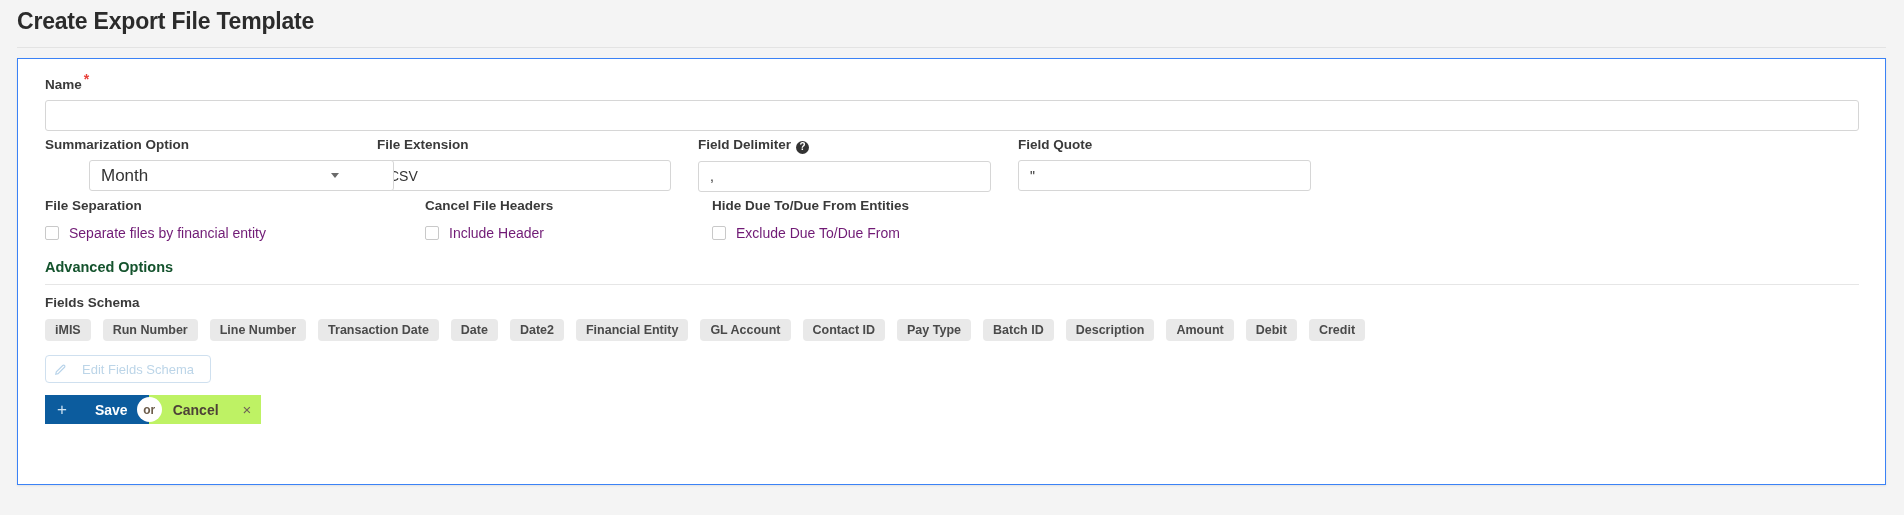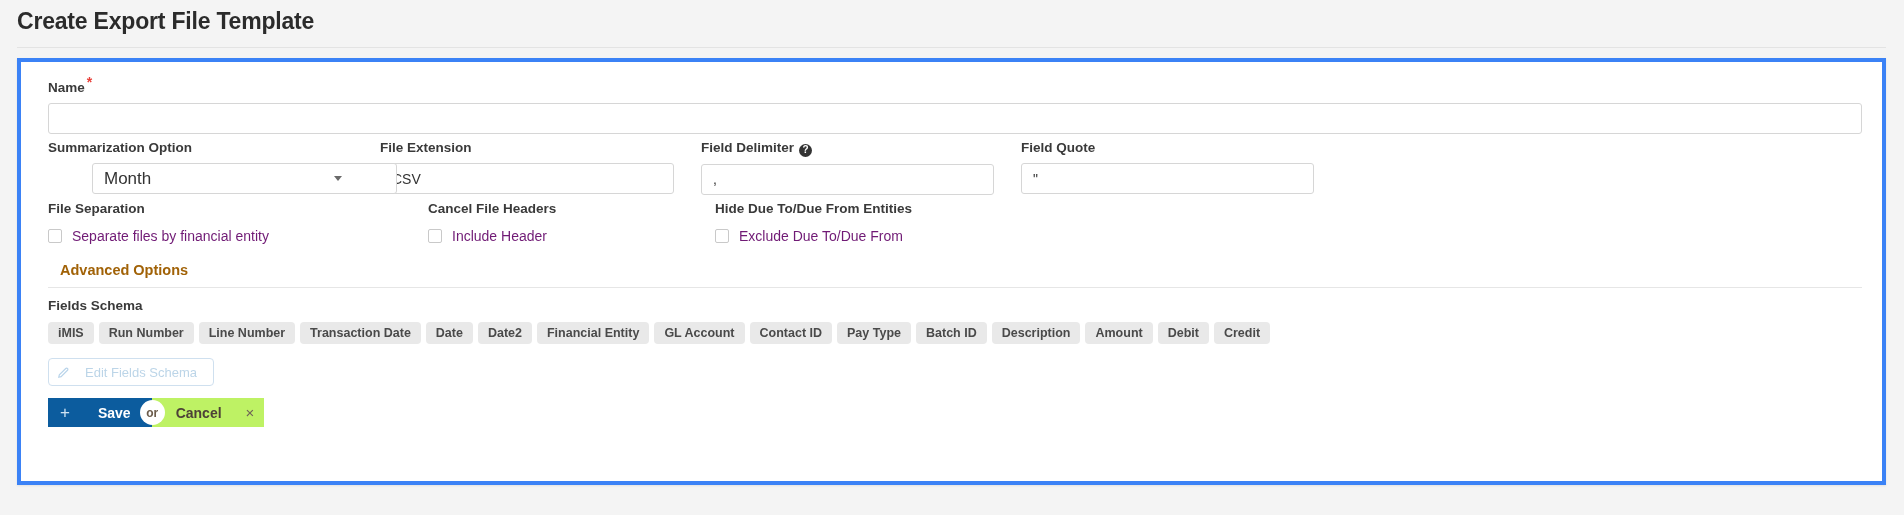--- a/index.html
+++ b/index.html
@@ -25,21 +25,21 @@
     left: 17px; top: 47px;
     width: 1869px; height: 1px;
     background: #e3e3e3;
   }
 
   .card {
     position: absolute;
     left: 17px; top: 58px;
     width: 1869px; height: 427px;
     background: #ffffff;
-    border: 4px solid #3b82f6;
+    border: 1px solid #3b82f6;
     box-shadow: 0 1px 2px rgba(0,0,0,0.08);
   }
 
   .field-label {
     font-size: 13.5px;
     font-weight: bold;
     color: #3a3a3a;
     line-height: 16px;
     margin-bottom: 7px;
     display: block;
@@ -119,34 +119,34 @@
     flex: none;
   }
   .chk-text {
     margin-left: 10px;
     font-size: 14px;
     color: #701a75;
   }
 
   
   .adv-title {
-    position: absolute; left: 39px; top: 200px;
-    font-size: 14.5px; font-weight: bold; color: #a16207;
+    position: absolute; left: 27px; top: 200px;
+    font-size: 14.5px; font-weight: bold; color: #14532d;
   }
   .adv-rule {
     position: absolute; left: 27px; top: 225px;
     width: 1814px; height: 1px; background: #e6e6e6;
   }
 
   .schema-label { position: absolute; left: 27px; top: 236px; }
 
   .chips {
     position: absolute; left: 27px; top: 260px;
     width: 1814px;
-    display: flex; flex-wrap: wrap; gap: 5px;
+    display: flex; flex-wrap: wrap; gap: 12px;
   }
   .chip {
     background: #e9e9e9;
     border-radius: 4px;
     height: 22px;
     padding: 0 10px;
     display: inline-flex;
     align-items: center;
     font-size: 12.5px;
     font-weight: bold;

